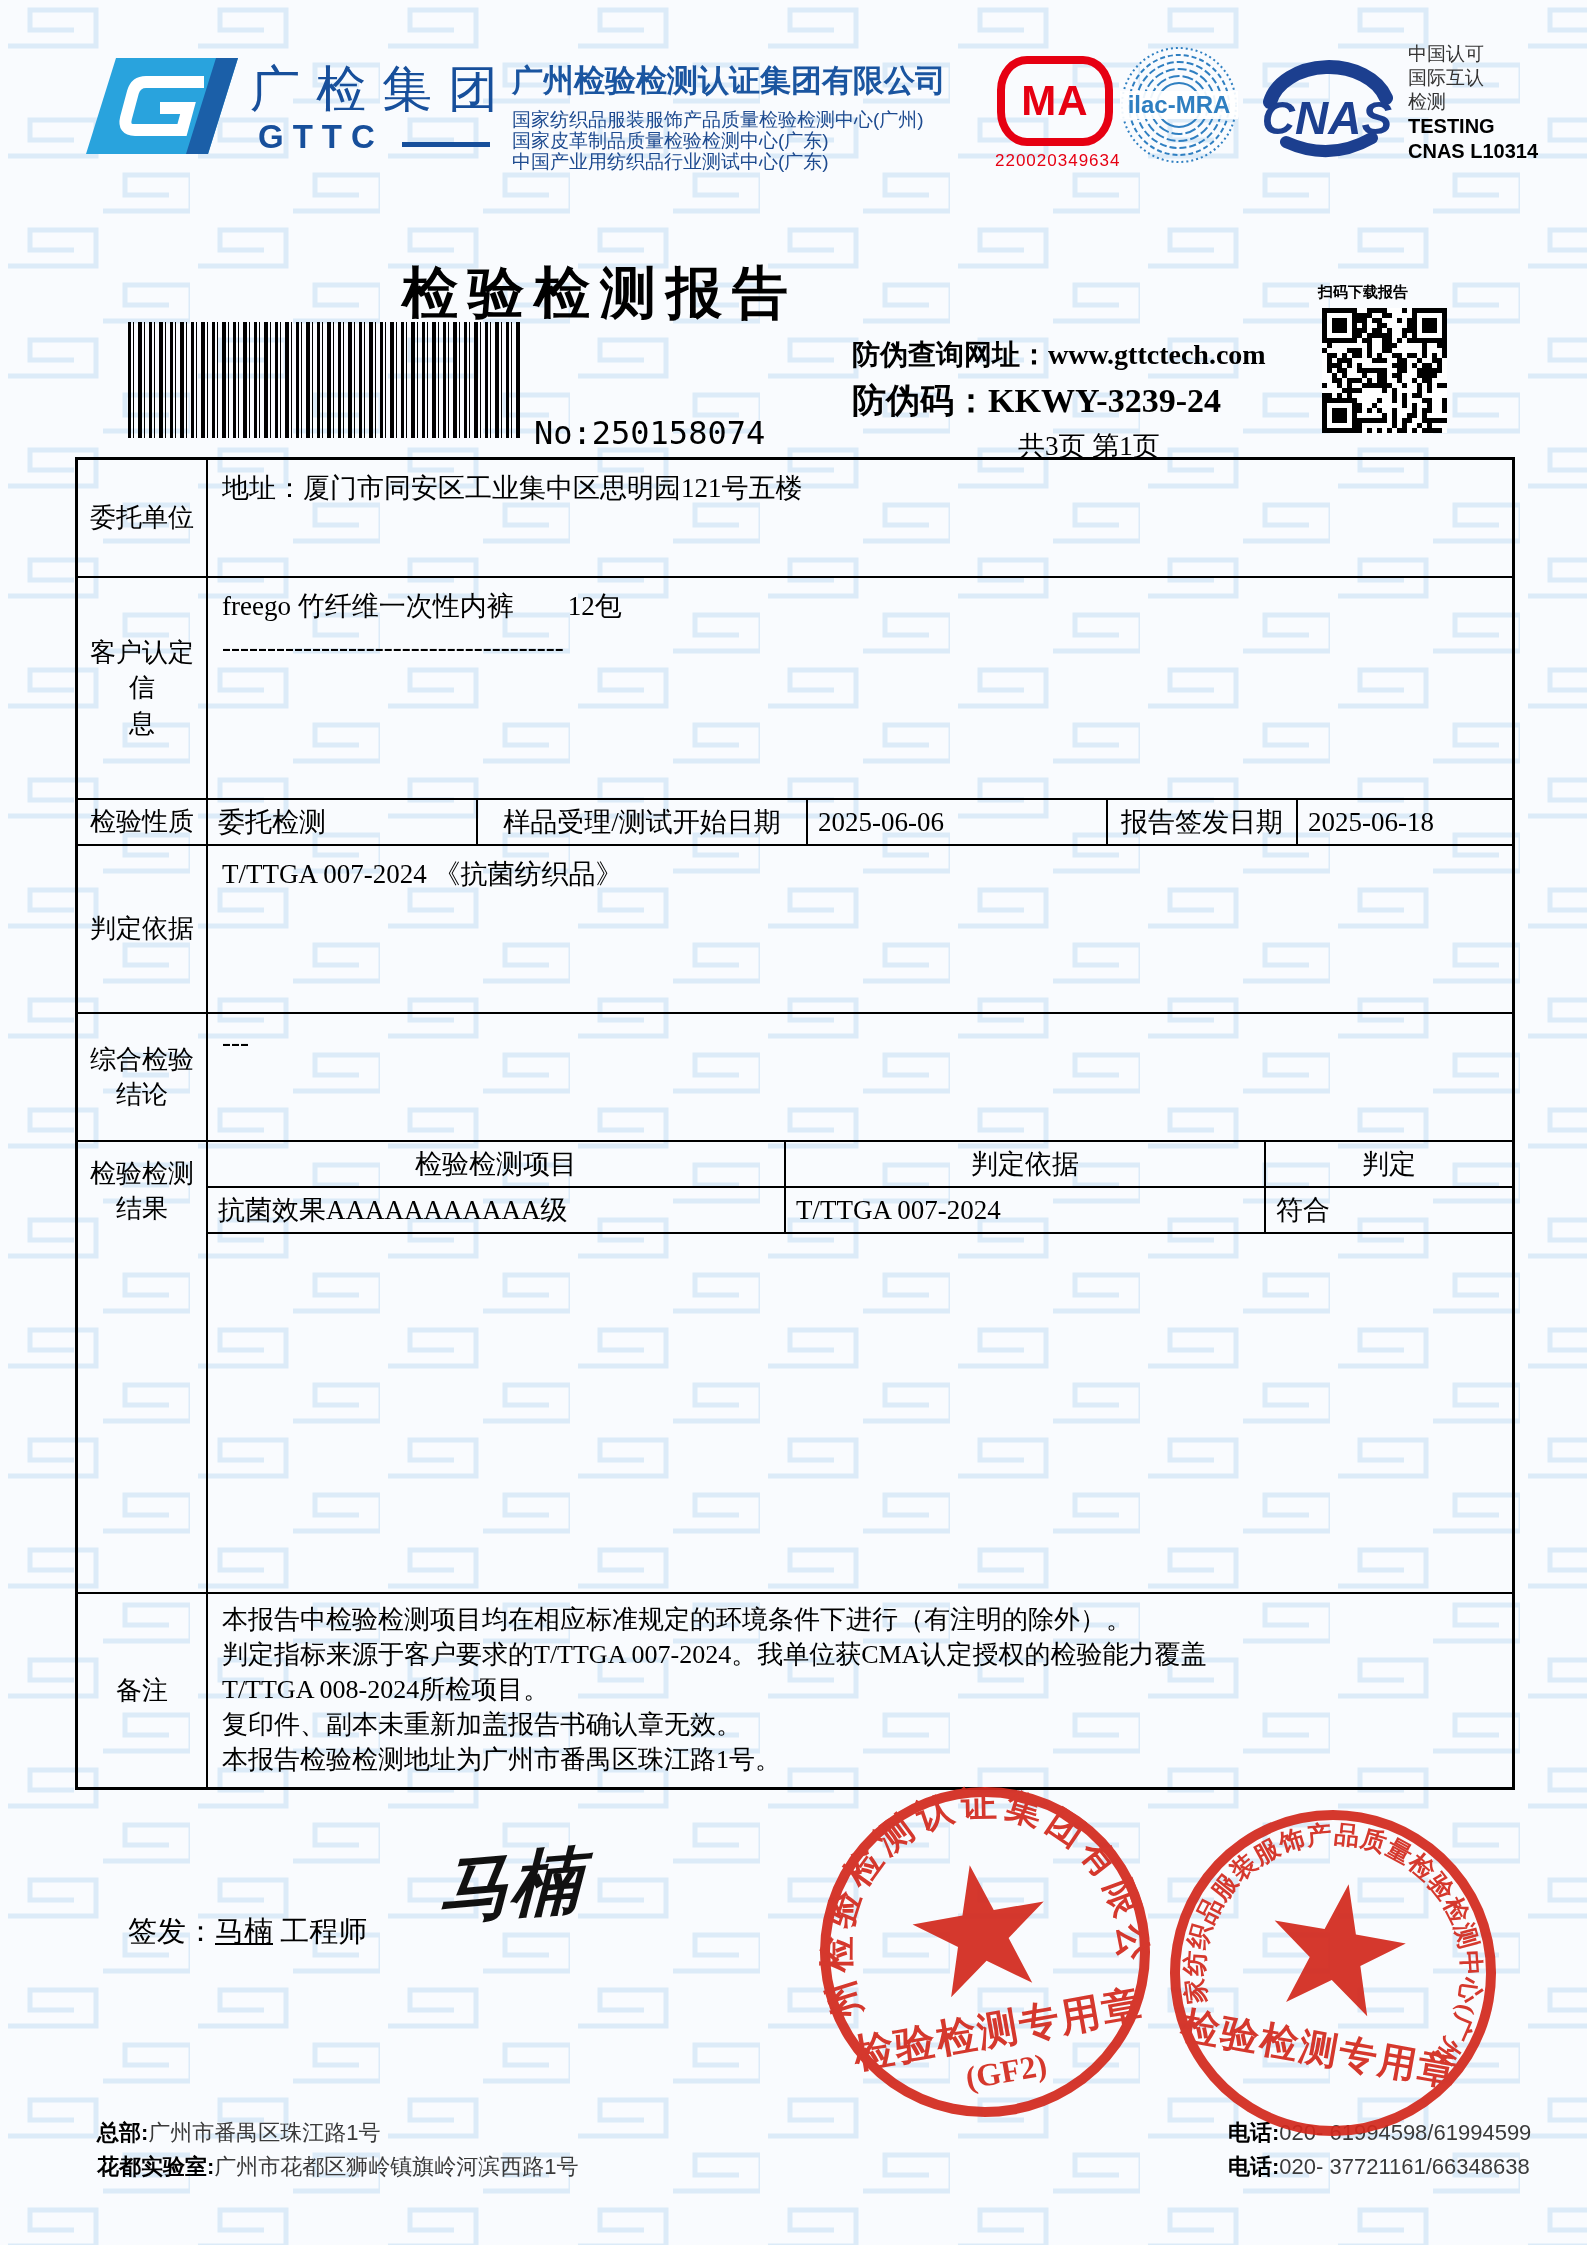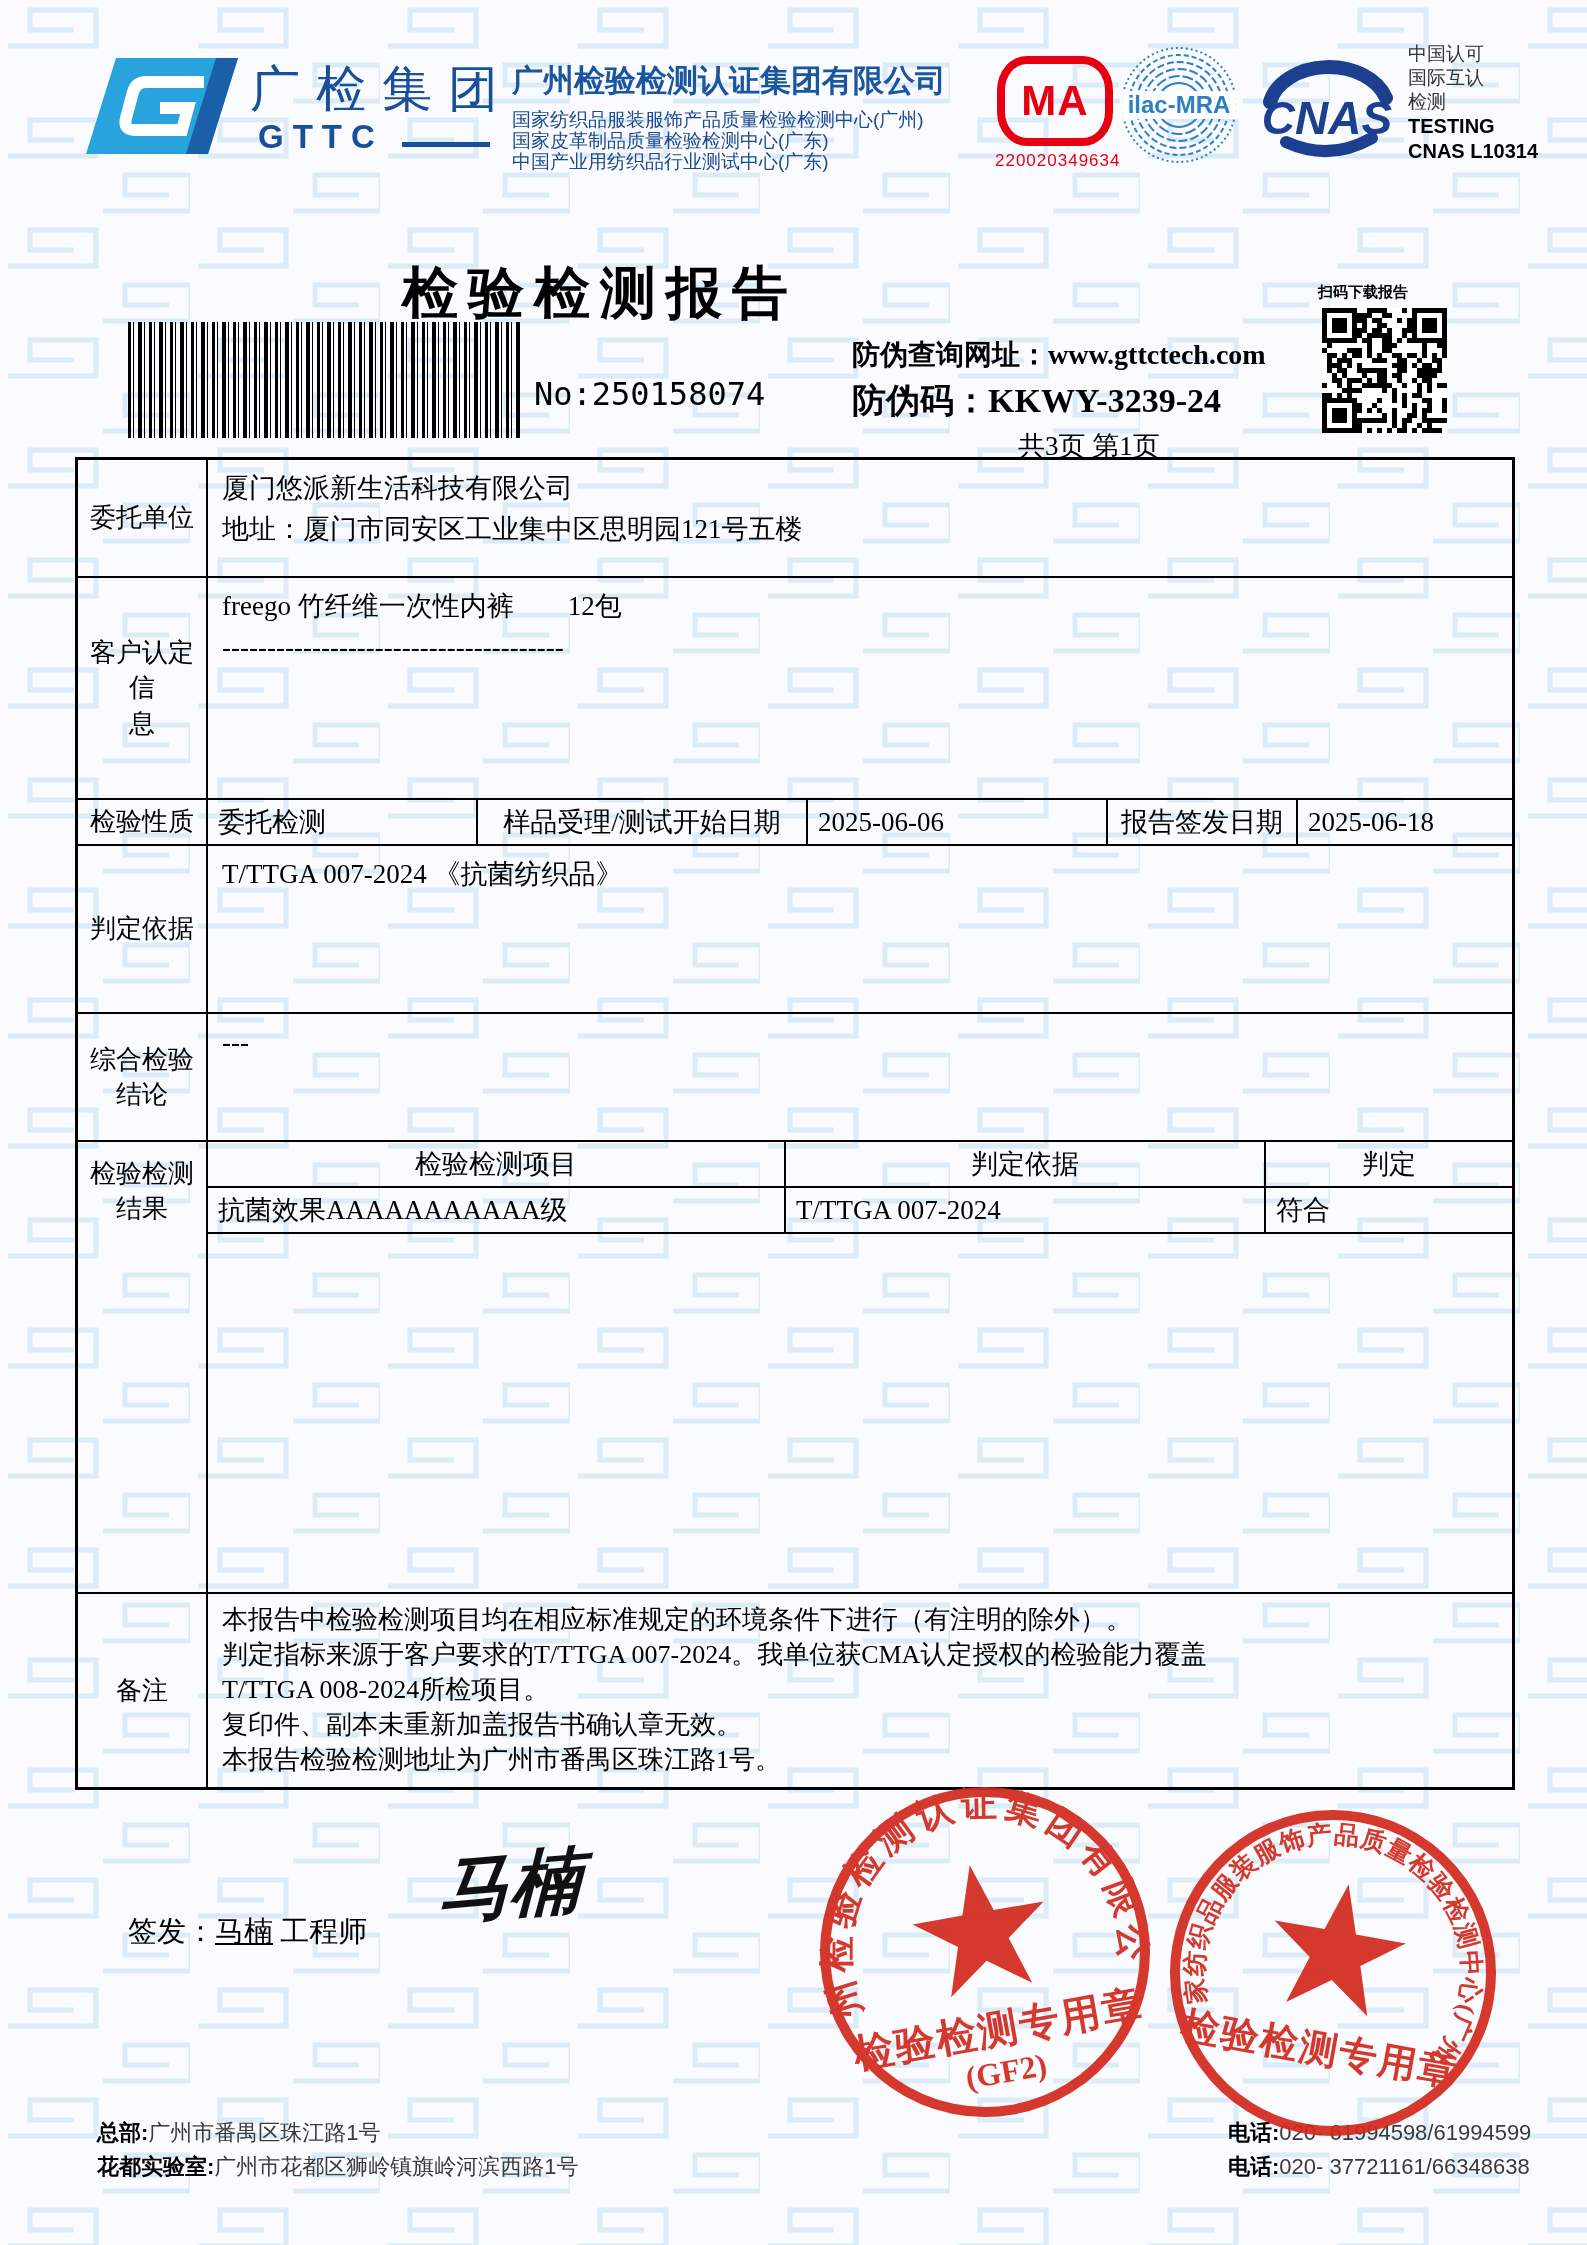--- a/index.html
+++ b/index.html
@@ -29,21 +29,21 @@
   .acc-line{font-size:19px;color:#333;line-height:24px;}
   .acc-bold{font-family:"Liberation Sans",sans-serif;font-weight:bold;font-size:20px;color:#000;line-height:25px;}
 
   
   .report-title{left:300px;top:256px;width:600px;text-align:center;font-size:56px;font-weight:bold;letter-spacing:10px;}
   .scan-hint{left:1318px;top:283px;width:140px;text-align:left;font-size:15px;font-weight:bold;}
   .qr{left:1322px;top:308px;width:125px;height:125px;background:#fff;}
   .barcode{left:128px;top:322px;width:394px;height:116px;
            background:repeating-linear-gradient(90deg,#000 0 3px,rgba(0,0,0,0) 3px 5px,#000 5px 6px,
            rgba(0,0,0,0) 6px 10px,#000 10px 14px,rgba(0,0,0,0) 14px 16px,#000 16px 17px,rgba(0,0,0,0) 17px 21px);}
-  .report-no{left:534px;top:375px;font-family:"DejaVu Sans Mono",monospace;font-size:32px;}
+  .report-no{left:534px;top:414px;font-family:"DejaVu Sans Mono",monospace;font-size:32px;}
   .af-url{left:852px;top:336px;font-size:28px;font-weight:bold;}
   .af-code{left:852px;top:378px;font-size:34px;font-weight:bold;}
   .page-info{left:1018px;top:428px;font-size:27px;}
 
   
   .rtable{left:75px;top:457px;width:1440px;height:1333px;border:3px solid #000;box-sizing:border-box;
           display:flex;flex-direction:column;}
   .trow{display:flex;border-bottom:2px solid #000;box-sizing:border-box;}
   .lcell{width:130px;flex:none;border-right:2px solid #000;box-sizing:border-box;display:flex;
          align-items:center;justify-content:center;text-align:center;font-size:26px;line-height:1.35;
@@ -477,21 +477,20 @@
 <div class="abs report-no">No:250158074</div>
 <div class="abs af-url">防伪查询网址：www.gttctech.com</div>
 <div class="abs af-code">防伪码：KKWY-3239-24</div>
 <div class="abs page-info">共3页 第1页</div>
 
 <div class="abs rtable">
 
   <div class="trow" style="height:118px;">
     <div class="lcell">委托单位</div>
     <div class="ccell">
-      <div class="cline">厦门悠派新生活科技有限公司</div>
       <div class="cline">地址：厦门市同安区工业集中区思明园121号五楼</div>
     </div>
   </div>
 
   <div class="trow" style="height:222px;">
     <div class="lcell">客户认定信
 息</div>
     <div class="ccell">
       <div class="cline">freego 竹纤维一次性内裤        12包</div>
       <div class="cline">--------------------------------------</div>

